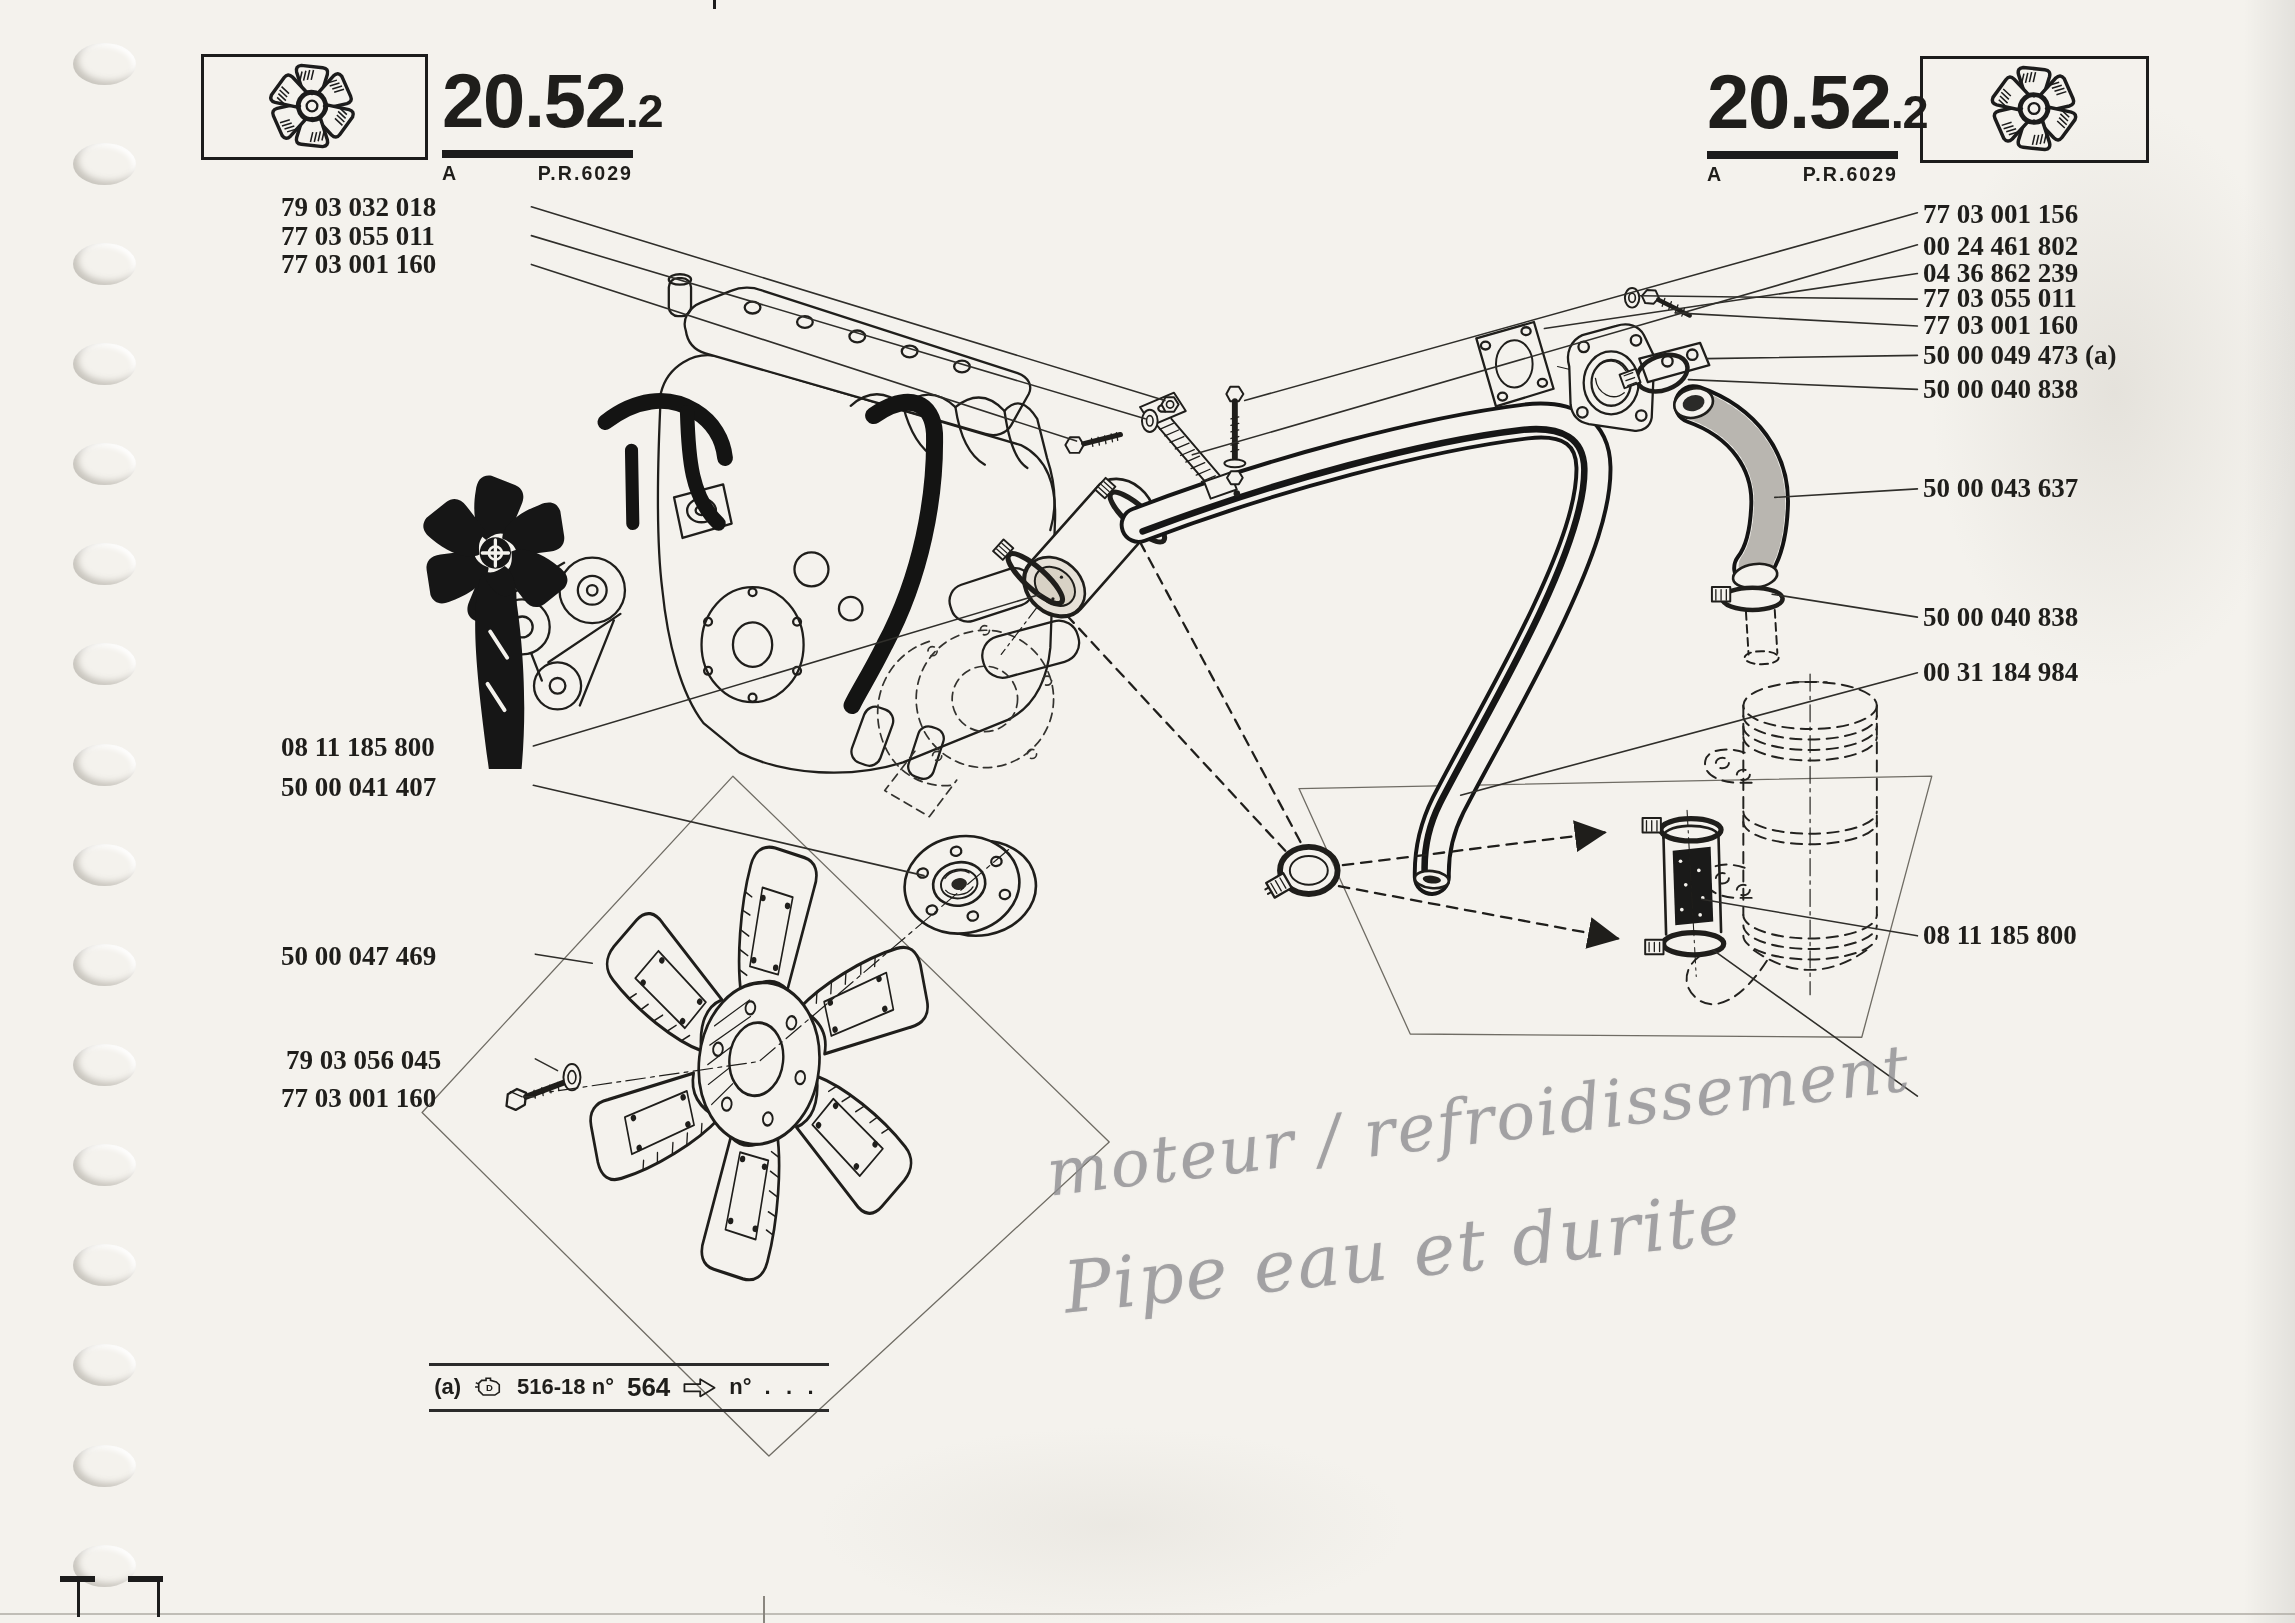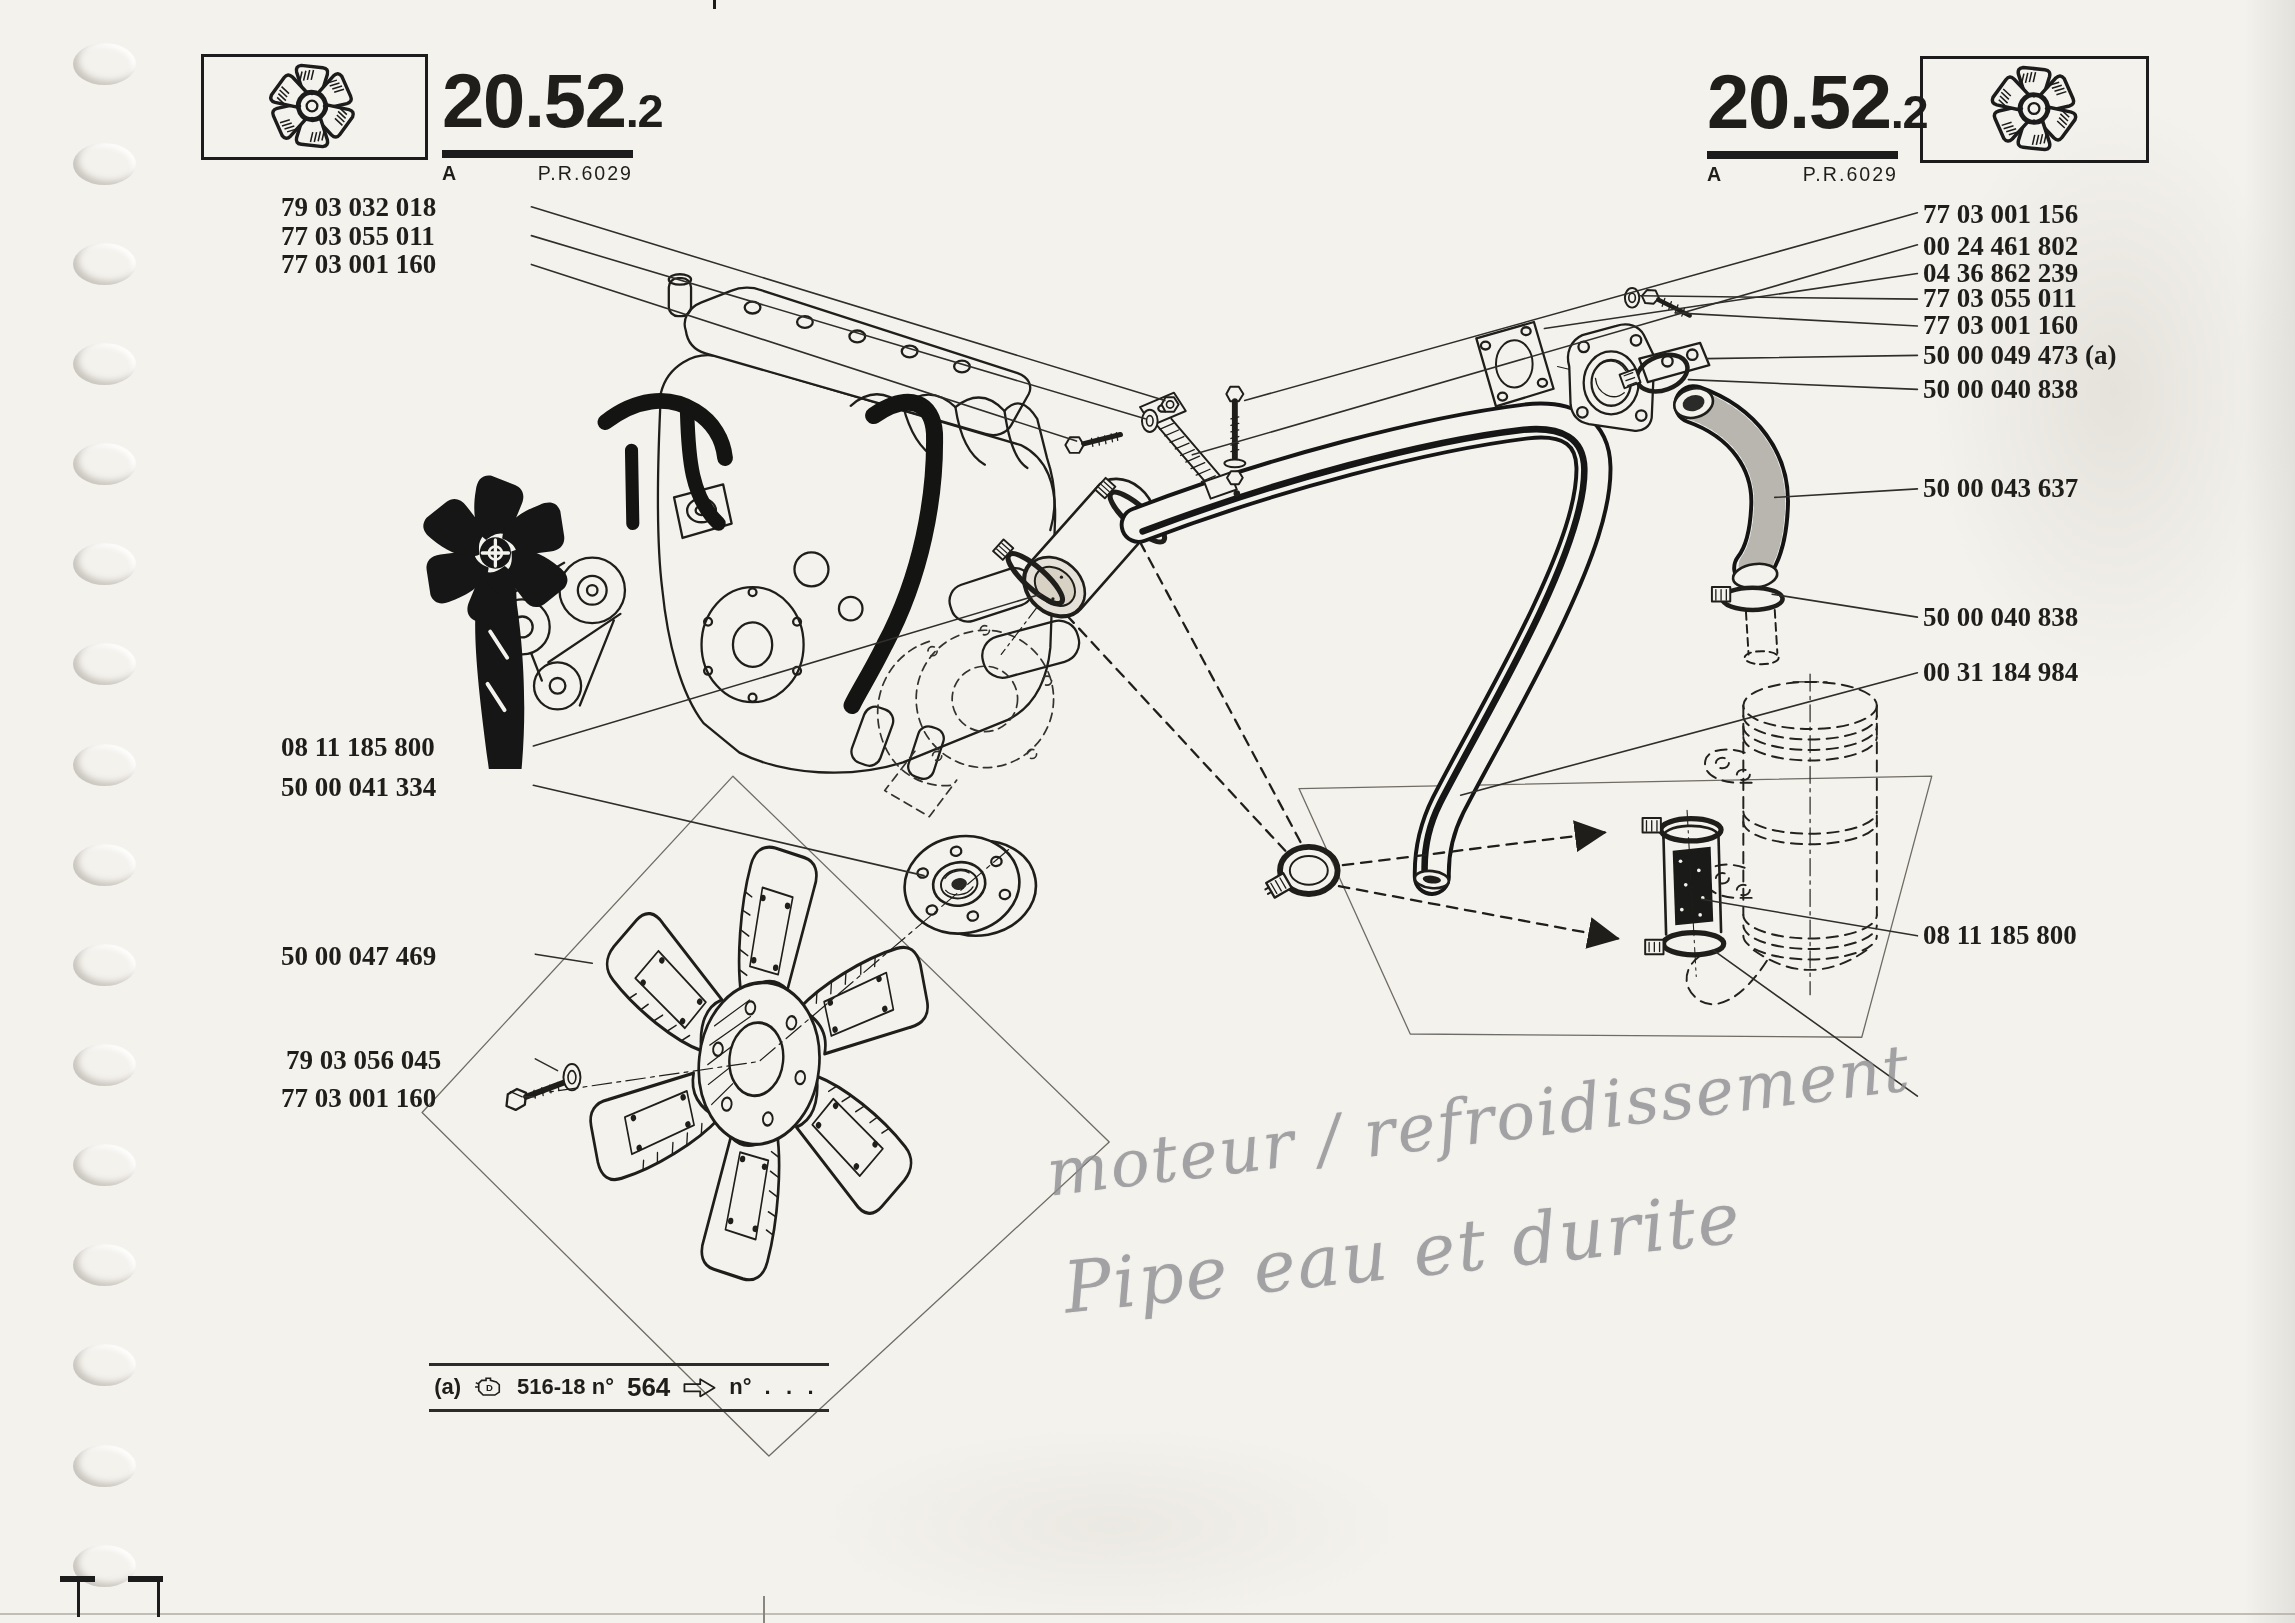--- a/index.html
+++ b/index.html
@@ -8,21 +8,21 @@
   
   .pn{position:absolute;font:700 27px "Liberation Serif",serif;color:#1f1e1b;
       white-space:nowrap;line-height:31px;}
   
   .hbox{position:absolute;border:3.9px solid #1c1c1c;}
   .ht{position:absolute;width:191px;}
   .ht-num{font-weight:700;font-size:76px;line-height:65px;letter-spacing:-1.3px;white-space:nowrap;}
   .ht-sub{font-size:47px;font-weight:700;}
   .ht-bar{height:8.5px;background:#1c1c1c;margin-top:6.5px;}
   .ht-row{display:flex;justify-content:space-between;margin-top:3.9px;font-size:19.6px;font-weight:700;}
-  .ht-pr{letter-spacing:2px;font-weight:400;text-align:center;}
+  .ht-pr{letter-spacing:2px;font-weight:700;text-align:center;}
   
   .hole{position:absolute;left:73px;width:63px;height:42px;border-radius:50%;
         box-shadow:inset 5.2px -3.9px 6.5px rgba(120,114,104,.35), inset -3.3px 3.3px 5.2px rgba(255,255,255,.9);}
   
   .hw{position:absolute;font-style:italic;font-family:"DejaVu Serif",serif;color:#8e8e91;
       opacity:.8;letter-spacing:2px;transform-origin:left center;white-space:nowrap;
       text-shadow:0 0 1.3px rgba(120,120,125,.35);}
   
   .fnote{position:absolute;left:429px;top:1363px;width:390px;border-top:3.3px solid #2b2b2b;
          border-bottom:3.3px solid #2b2b2b;display:flex;align-items:center;gap:13px;
@@ -451,21 +451,21 @@
         <path d="M2930,1430 L2600,1374"></path>
         <path d="M2930,1675 L2618,1452"></path>
       </g>
     </g>
   </svg>
 
   <div class="pn" style="left:281px;top:192px">79 03 032 018</div>
   <div class="pn" style="left:281px;top:221px">77 03 055 011</div>
   <div class="pn" style="left:281px;top:249px">77 03 001 160</div>
   <div class="pn" style="left:281px;top:732px">08 11 185 800</div>
-  <div class="pn" style="left:281px;top:772px">50 00 041 334</div>
+  <div class="pn" style="left:281px;top:772px">50 00 041 407</div>
   <div class="pn" style="left:281px;top:941px">50 00 047 469</div>
   <div class="pn" style="left:286px;top:1045px">79 03 056 045</div>
   <div class="pn" style="left:281px;top:1083px">77 03 001 160</div>
 
   <div class="pn" style="left:1923px;top:199px">77 03 001 156</div>
   <div class="pn" style="left:1923px;top:231px">00 24 461 802</div>
   <div class="pn" style="left:1923px;top:258px">04 36 862 239</div>
   <div class="pn" style="left:1923px;top:283px">77 03 055 011</div>
   <div class="pn" style="left:1923px;top:310px">77 03 001 160</div>
   <div class="pn" style="left:1923px;top:340px">50 00 049 473 (a)</div>

